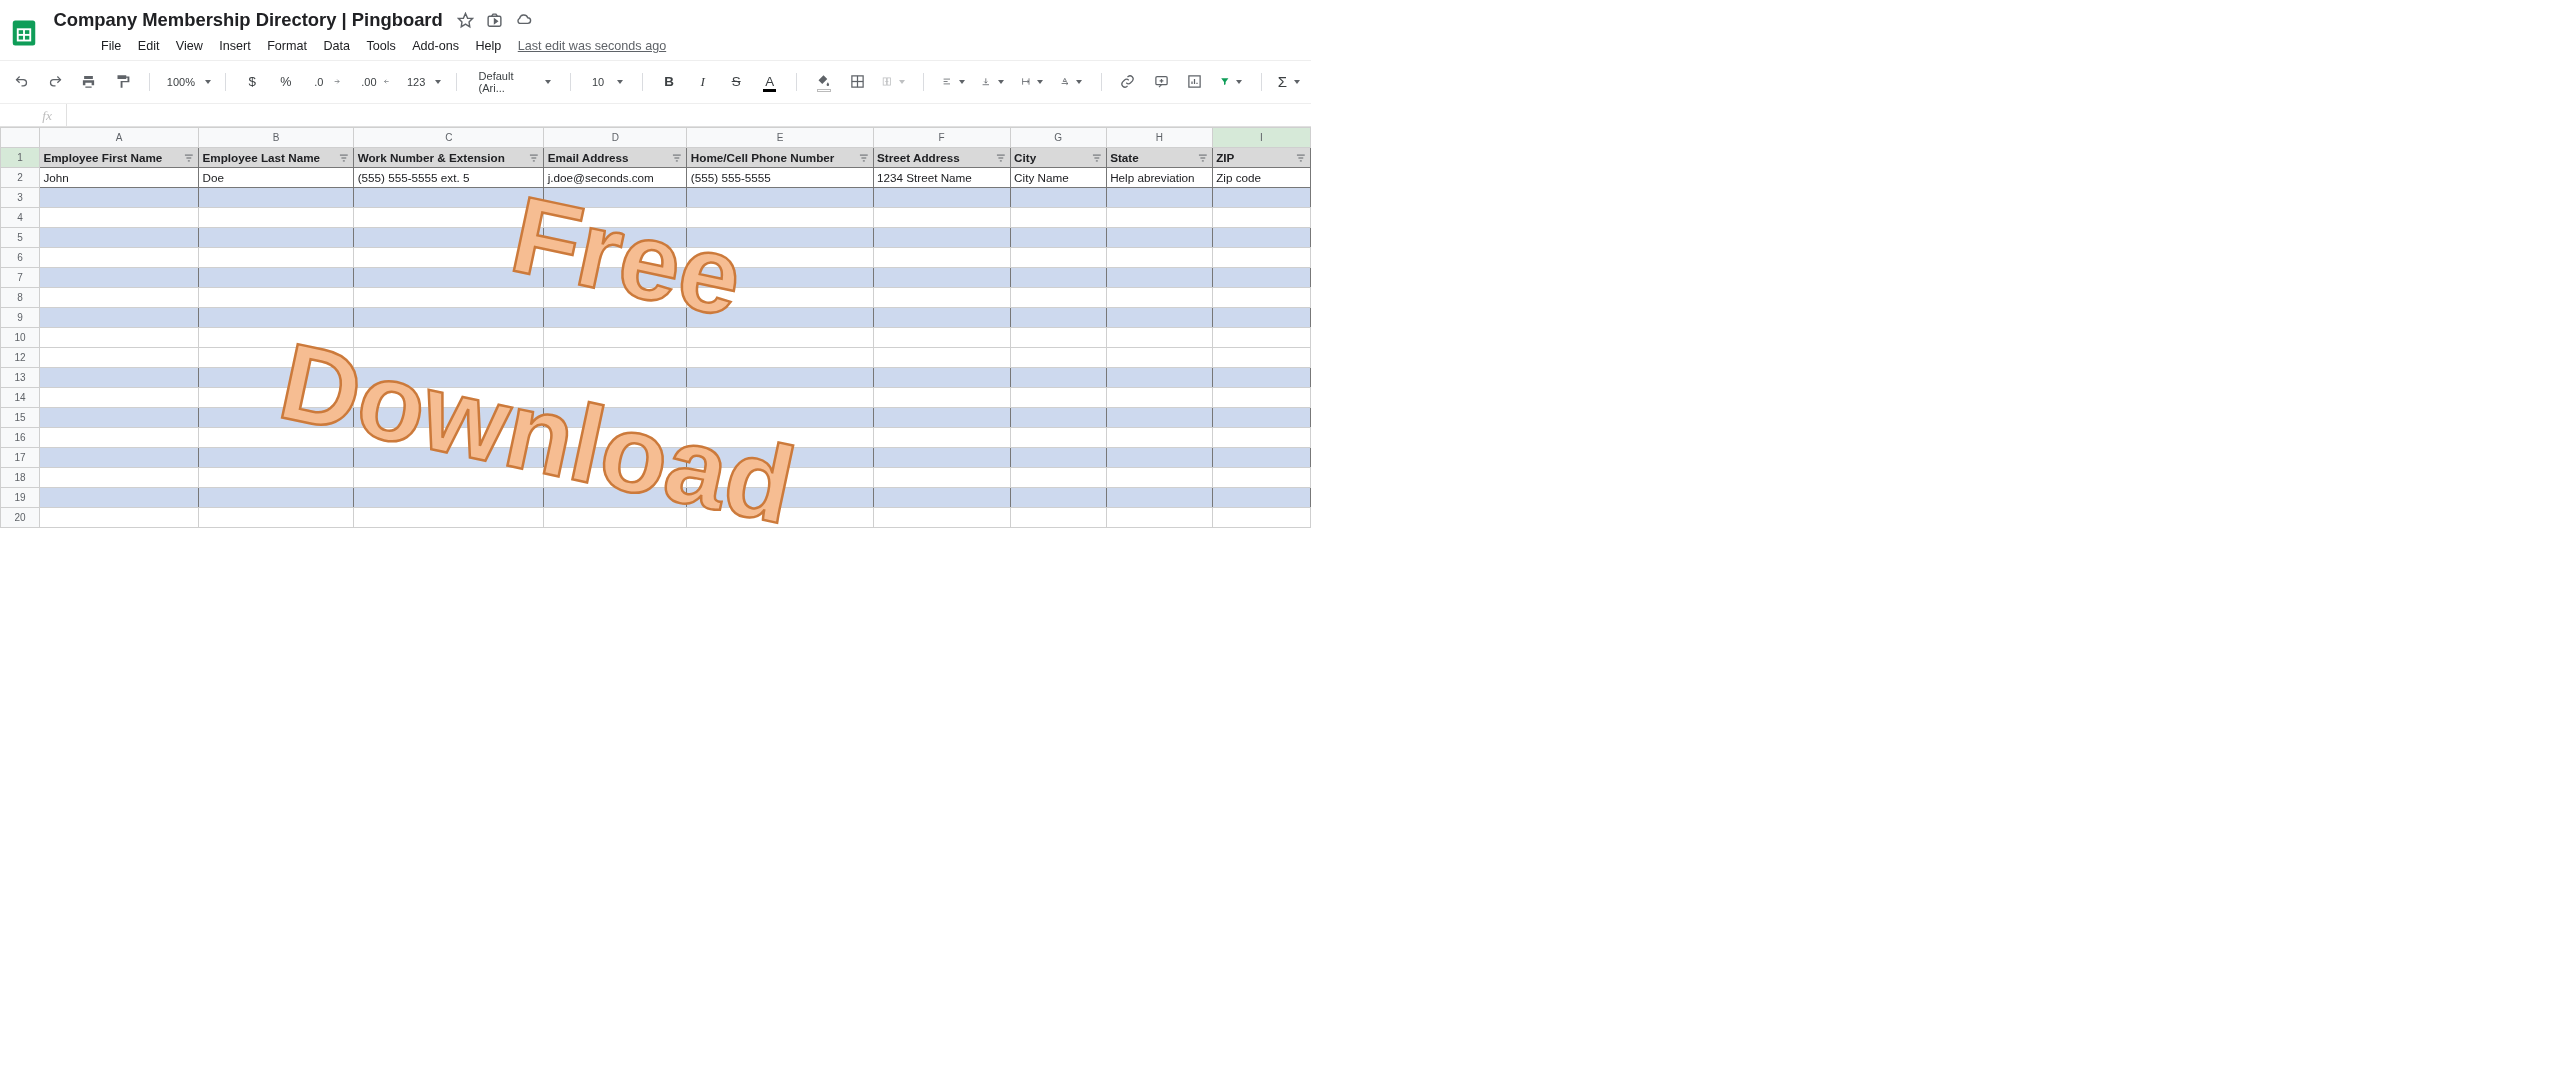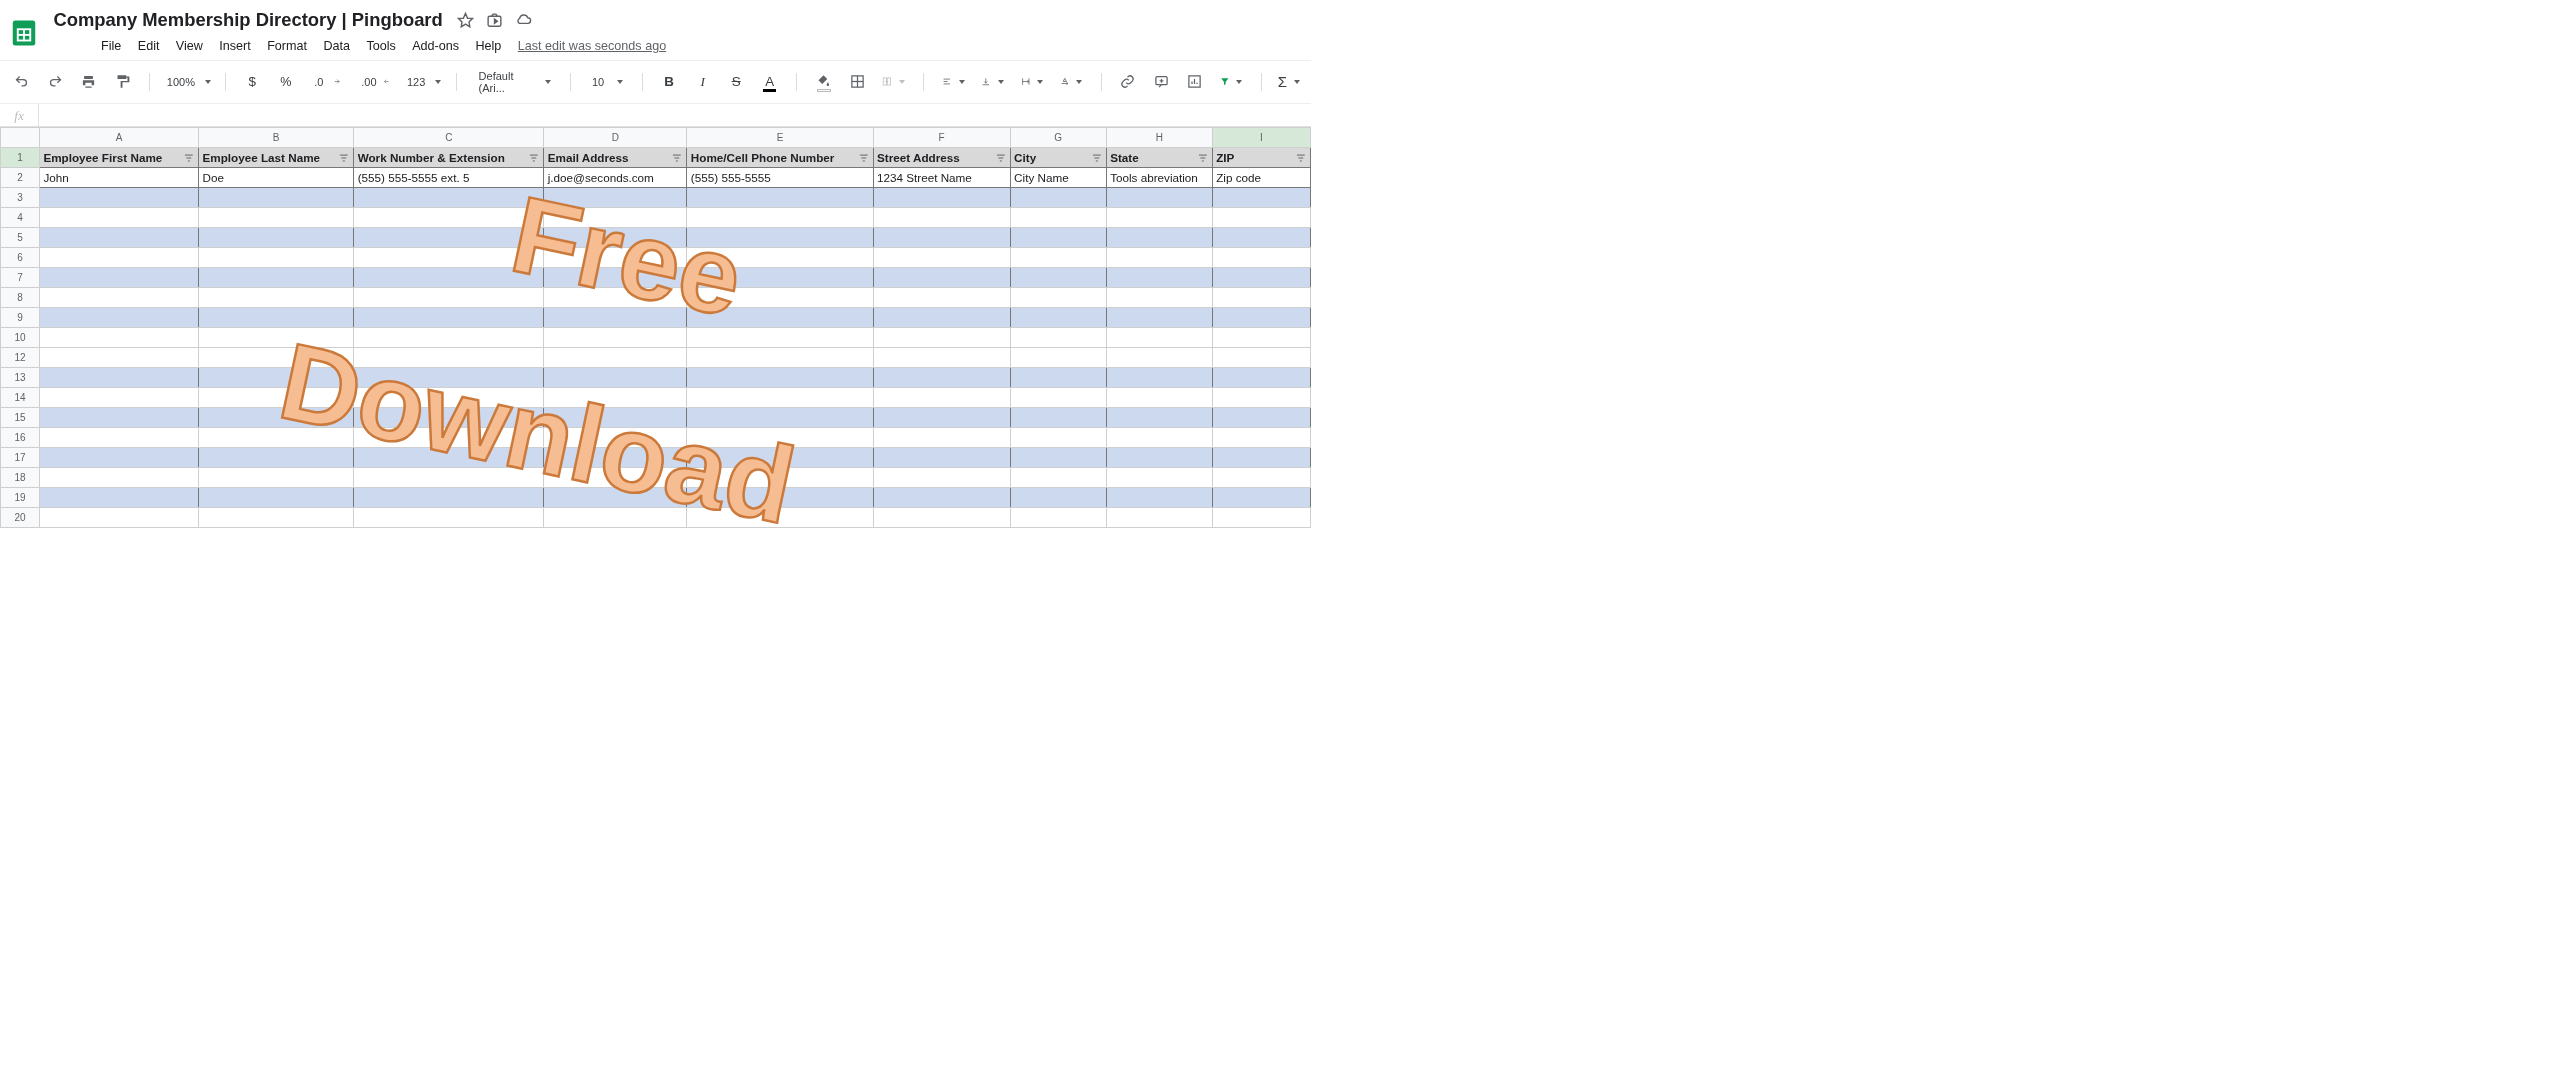--- a/index.html
+++ b/index.html
@@ -70,20 +70,21 @@
   .tb-filter-active { color: #0f9d58; }
   .tb-text-color { position: relative; }
   .tb-underline-bar { position:absolute; bottom:1.7px; left:5px; right:5px; height:2.5px; background:#000;}
   .tb-fill-bar { position:absolute; bottom:1.7px; left:5px; right:5px; height:2.5px; background:#fff; border:0.8px solid #bbb;}
   
   .fx-bar {
     display: flex;
     align-items: flex-start;
     border-bottom: 0.8px solid #e0e0e0;
     height: 23.5px;
+    padding-left: 28px;
   }
   .fx-label {
     width: 39px;
     font-style: italic;
     font-family: Georgia, serif;
     font-size: 13.4px;
     color: #bdbdbd;
     text-align: center;
     border-right: 0.8px solid #e0e0e0;
     height: 100%;
@@ -480,21 +481,21 @@
         </tr>
         <tr class="data-row">
           <th class="row-hdr">2</th>
           <td class="cell">John</td>
           <td class="cell">Doe</td>
           <td class="cell">(555) 555-5555 ext. 5</td>
           <td class="cell">j.doe@seconds.com</td>
           <td class="cell">(555) 555-5555</td>
           <td class="cell">1234 Street Name</td>
           <td class="cell">City Name</td>
-          <td class="cell">Tools abreviation</td>
+          <td class="cell">Help abreviation</td>
           <td class="cell">Zip code</td>
         </tr>
         <tr class="band">
           <th class="row-hdr">3</th>
           <td class="cell"></td>
           <td class="cell"></td>
           <td class="cell"></td>
           <td class="cell"></td>
           <td class="cell"></td>
           <td class="cell"></td>

